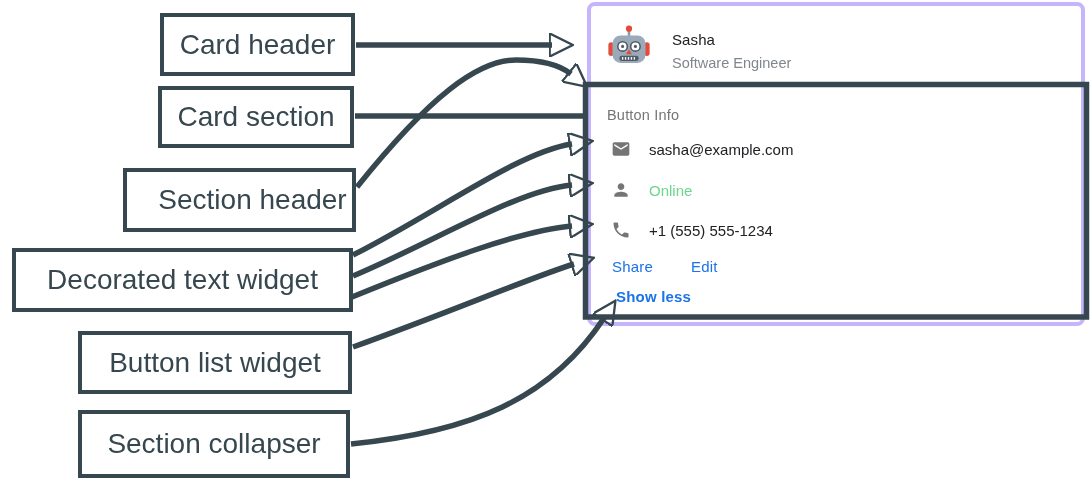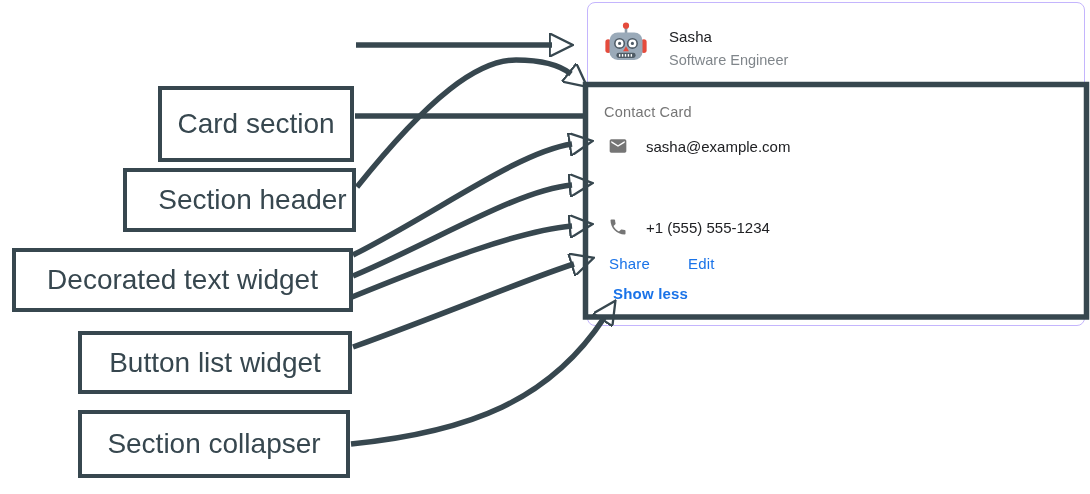--- a/index.html
+++ b/index.html
@@ -3,21 +3,21 @@
 <meta charset="utf-8">
 <style>
   html,body{margin:0;padding:0;background:#ffffff;}
   #canvas{
     position:relative;width:1090px;height:494px;overflow:hidden;
     font-family:"Liberation Sans","DejaVu Sans",sans-serif;background:#ffffff;
   }
   
   .card{
     position:absolute;left:587px;top:2px;width:498px;height:324px;
-    background:#ffffff;border:1px solid #c4b5fd;border-radius:8px;
+    background:#ffffff;border:4px solid #c4b5fd;border-radius:8px;
     box-sizing:border-box;z-index:1;
   }
   .card-header{position:absolute;left:0;top:0;width:100%;height:82px;}
   .avatar{position:absolute;left:16px;top:17px;width:44px;height:44px;}
   .person-name{
     position:absolute;left:81px;top:25px;font-size:15px;font-weight:500;
     color:#202124;letter-spacing:.1px;
   }
   .person-title{
     position:absolute;left:81px;top:49px;font-size:14.5px;font-weight:400;
@@ -79,31 +79,39 @@
           <rect x="19.5" y="37.2" width="1.5" height="2.8"></rect>
           <rect x="22.7" y="37.2" width="1.5" height="2.8"></rect>
           <rect x="25.9" y="37.2" width="1.5" height="2.8"></rect>
           <rect x="29.1" y="37.2" width="1.5" height="2.8"></rect>
         </g>
       </svg>
       <div class="person-name">Sasha</div>
       <div class="person-title">Software Engineer</div>
     </div>
 
-    <div class="section-title">Contact Card</div>
+    <div class="section-title">Button Info</div>
 
     <div class="row" style="top:133px;">
       <span class="row-icon">
         <svg width="20" height="20" viewBox="0 0 24 24" fill="#757575">
             <path d="M20 4H4c-1.1 0-2 .9-2 2v12c0 1.1.9 2 2 2h16c1.1 0 2-.9 2-2V6c0-1.1-.9-2-2-2zm0 4l-8 5-8-5V6l8 5 8-5v2z"></path>
           </svg>
       </span>
       <span class="row-text">sasha@example.com</span>
     </div>
 
+    <div class="row" style="top:174px;">
+      <span class="row-icon">
+        <svg width="20" height="20" viewBox="0 0 24 24" fill="#757575">
+            <path d="M12 12c2.21 0 4-1.79 4-4s-1.79-4-4-4-4 1.79-4 4 1.79 4 4 4zm0 2c-2.67 0-8 1.34-8 4v2h16v-2c0-2.66-5.33-4-8-4z"></path>
+          </svg>
+      </span>
+      <span class="row-text green">Online</span>
+    </div>
 
     <div class="row" style="top:214px;">
       <span class="row-icon">
         <svg width="20" height="20" viewBox="0 0 24 24" fill="#757575">
             <path d="M6.62 10.79c1.44 2.83 3.76 5.14 6.59 6.59l2.2-2.2c.27-.27.67-.36 1.02-.24 1.12.37 2.33.57 3.57.57.55 0 1 .45 1 1V20c0 .55-.45 1-1 1-9.39 0-17-7.61-17-17 0-.55.45-1 1-1h3.5c.55 0 1 .45 1 1 0 1.25.2 2.45.57 3.57.11.35.03.74-.25 1.02l-2.2 2.2z"></path>
           </svg>
       </span>
       <span class="row-text">+1 (555) 555-1234</span>
     </div>
 
@@ -130,22 +138,23 @@
 
     <path d="M353,255 C438,212 518,152 572,144" stroke-width="5.5" marker-end="url(#ah)"></path>
     <path d="M353,276 C438,240 518,190 572,185" stroke-width="5.5" marker-end="url(#ah)"></path>
     <path d="M352,297 C438,262 518,231 572,226" stroke-width="5.5" marker-end="url(#ah)"></path>
 
     <path d="M353,347 C450,312 532,277 574,264" stroke-width="5.5" marker-end="url(#ah)"></path>
 
     <path d="M351,444 C470,432 550,400 604,318" stroke-width="5.5" marker-end="url(#ah)"></path>
   </svg>
 
+  <div class="note" style="left:160px;top:13px;width:195px;height:63px;">Card header</div>
 
-  <div class="note" style="left:158px;top:86px;width:196px;height:76px;">Card section</div>
+  <div class="note" style="left:158px;top:86px;width:196px;height:62px;">Card section</div>
 
   <div class="note" style="left:123px;top:168px;width:233px;height:64px;padding-left:26px;">Section header</div>
 
   <div class="note" style="left:12px;top:248px;width:341px;height:64px;">Decorated text widget</div>
 
   <div class="note" style="left:78px;top:331px;width:274px;height:63px;text-align:center;">Button list widget</div>
 
   <div class="note" style="left:78px;top:410px;width:272px;height:68px;">Section collapser</div>
 </div>
 

